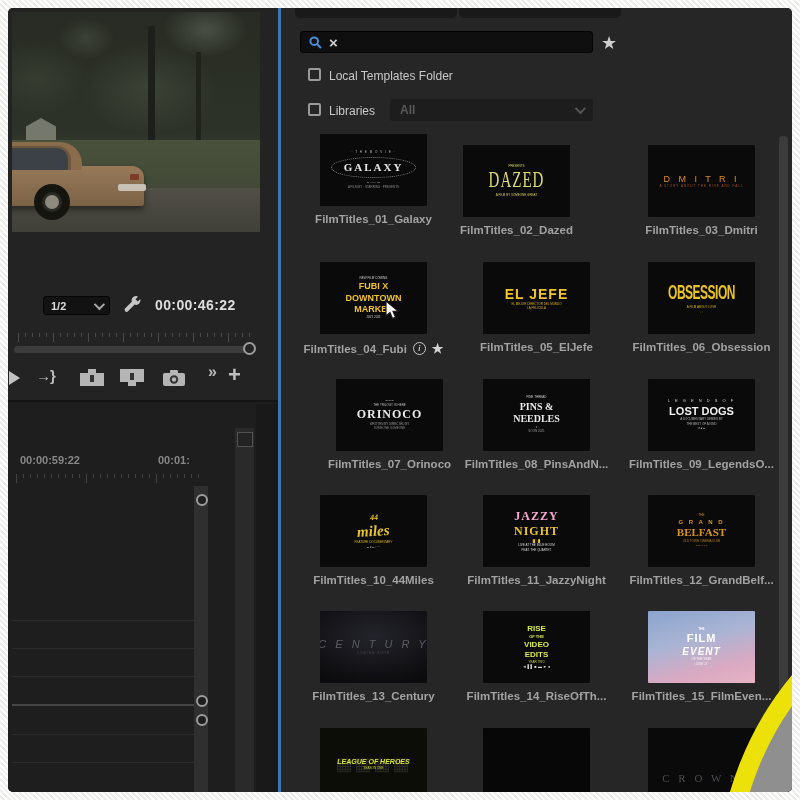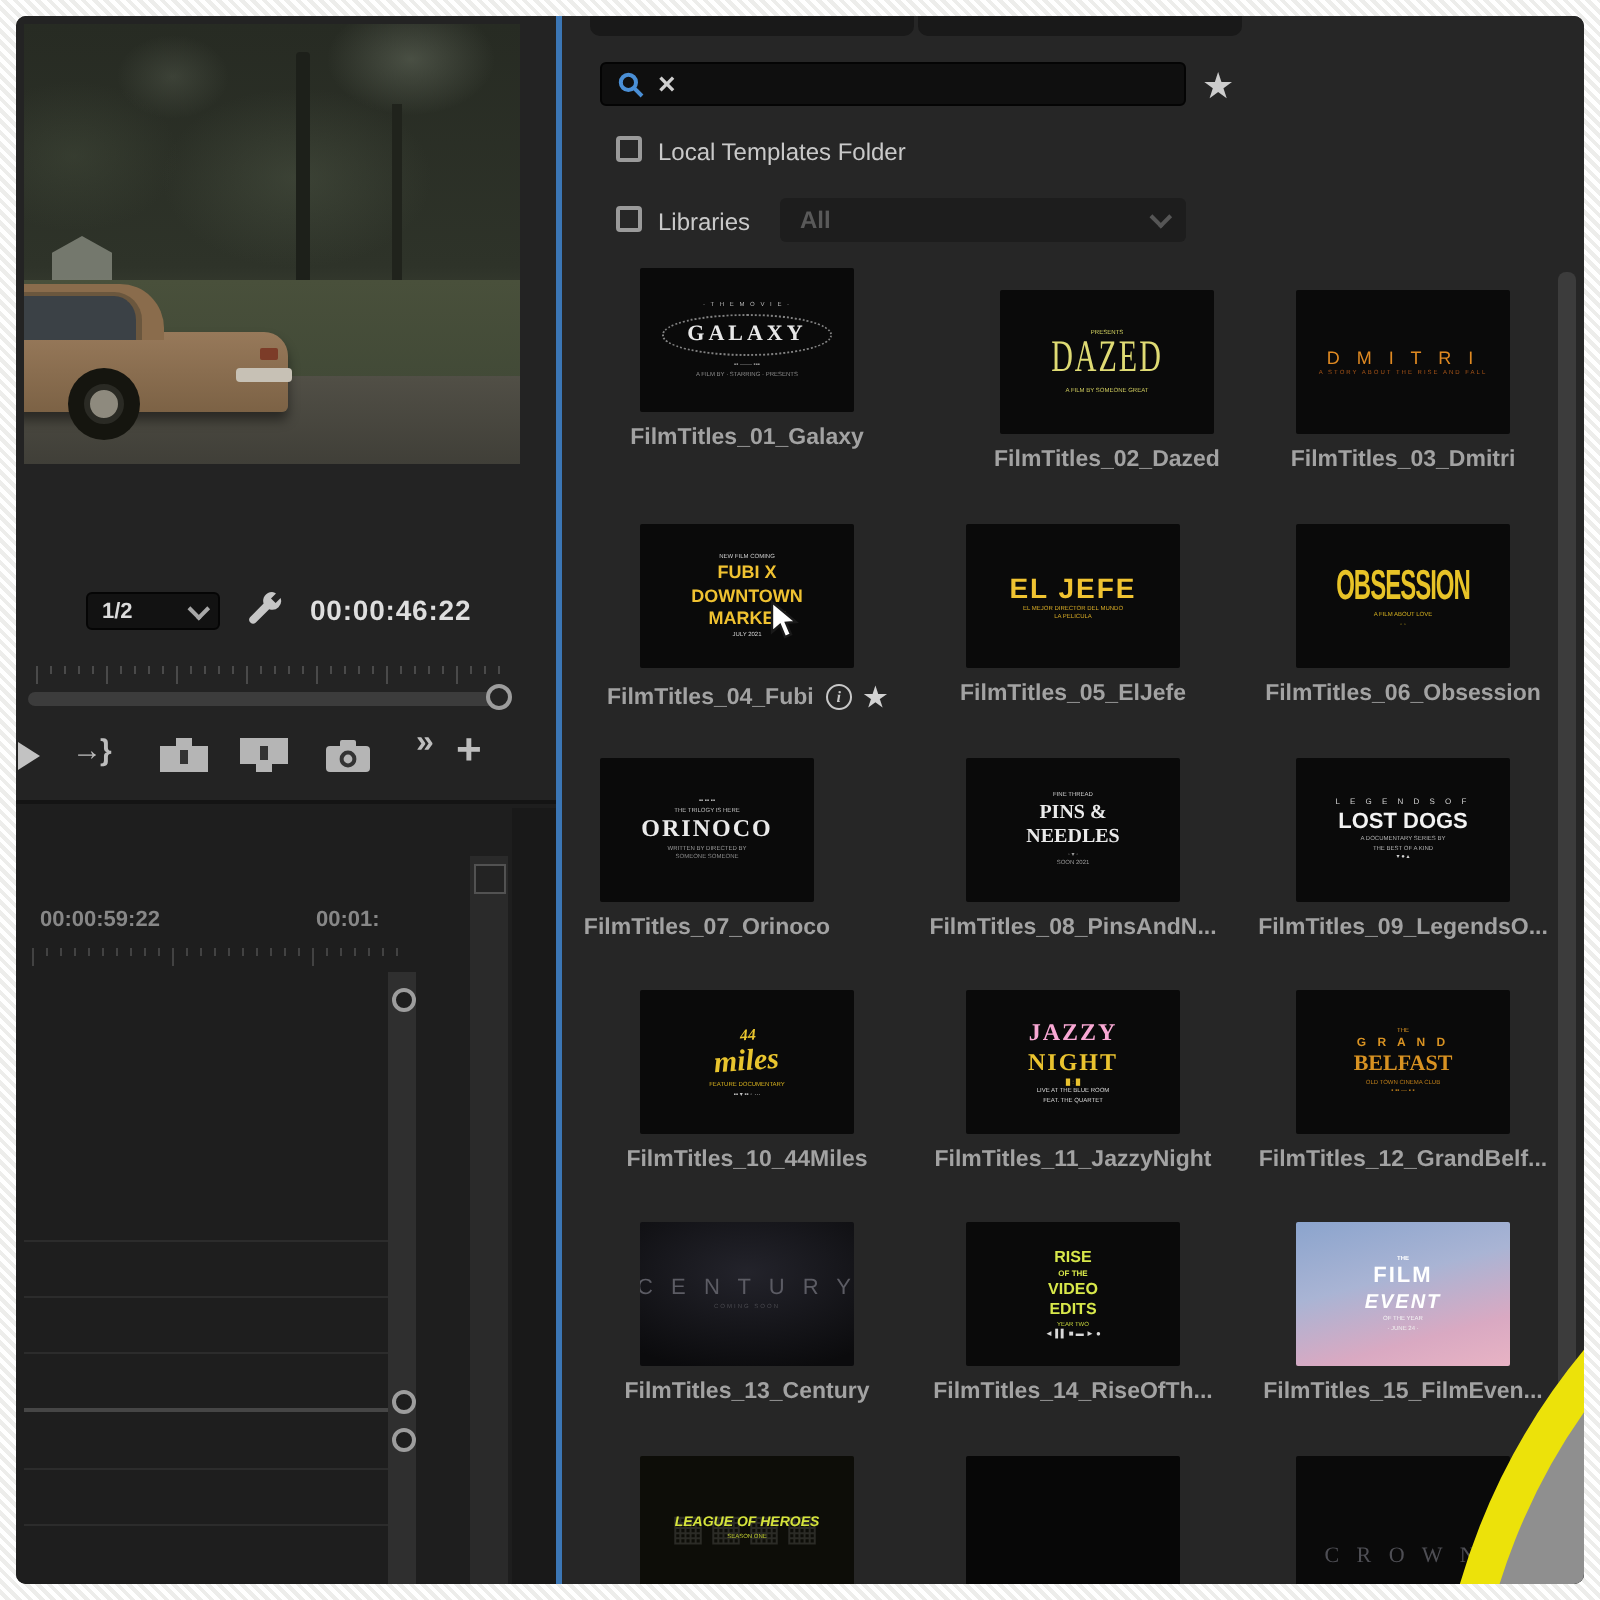--- a/index.html
+++ b/index.html
@@ -294,21 +294,21 @@
         <div class="thumb">
           <div class="tl" style="color: rgb(184, 184, 184); font-size: 3px; letter-spacing: 1px;">·  T H E   M O V I E  ·</div>
           <div class="tl l-serif l-bold l-oval" style="color: rgb(232, 232, 232); font-size: 11px; letter-spacing: 2px;">GALAXY</div>
           <div class="tl" style="color: rgb(154, 154, 154); font-size: 3px;">▪▪   ——   ▪▪▪</div>
           <div class="tl" style="color: rgb(138, 138, 138); font-size: 3px;">A FILM BY · STARRING · PRESENTS</div>
         </div>
         <div class="tlabel">
           <span>FilmTitles_01_Galaxy</span>
         </div>
       </div>
-      <div class="tcell abs" style="left: 492px; top: 137px;">
+      <div class="tcell abs" style="left: 455px; top: 137px;">
         <div class="thumb">
           <div class="tl" style="color: rgb(216, 216, 100); font-size: 3px;">PRESENTS</div>
           <div class="tl l-serif l-tall" style="color: rgb(223, 219, 116); font-size: 15px; letter-spacing: 1px;">DAZED</div>
           <div class="tl" style="color: rgb(207, 203, 94); font-size: 3px;">A FILM BY SOMEONE GREAT</div>
         </div>
         <div class="tlabel">
           <span>FilmTitles_02_Dazed</span>
         </div>
       </div>
       <div class="tcell abs" style="left: 640px; top: 137px;">
@@ -347,21 +347,21 @@
       <div class="tcell abs" style="left: 640px; top: 254px;">
         <div class="thumb">
           <div class="tl l-bold l-cond" style="color: rgb(232, 195, 39); font-size: 12px;">OBSESSION</div>
           <div class="tl" style="color: rgb(214, 178, 32); font-size: 3px;">A FILM ABOUT LOVE</div>
           <div class="tl" style="color: rgb(214, 178, 32); font-size: 3px;">◦ ◦</div>
         </div>
         <div class="tlabel">
           <span>FilmTitles_06_Obsession</span>
         </div>
       </div>
-      <div class="tcell abs" style="left: 292px; top: 371px;">
+      <div class="tcell abs" style="left: 328px; top: 371px;">
         <div class="thumb">
           <div class="tl" style="color: rgb(189, 189, 189); font-size: 3px;">▪▪  ▪▪  ▪▪</div>
           <div class="tl" style="color: rgb(189, 189, 189); font-size: 3px;">THE TRILOGY IS HERE</div>
           <div class="tl l-serif l-bold" style="color: rgb(234, 234, 234); font-size: 12px; letter-spacing: 1px;">ORINOCO</div>
           <div class="tl" style="color: rgb(154, 154, 154); font-size: 3px;">WRITTEN BY        DIRECTED BY</div>
           <div class="tl" style="color: rgb(138, 138, 138); font-size: 3px;">SOMEONE             SOMEONE</div>
         </div>
         <div class="tlabel">
           <span>FilmTitles_07_Orinoco</span>
         </div>
@@ -420,21 +420,21 @@
           <div class="tl l-serif l-bold" style="color: rgb(216, 146, 34); font-size: 11px;">BELFAST</div>
           <div class="tl" style="color: rgb(189, 126, 26); font-size: 3px;">OLD TOWN CINEMA CLUB</div>
           <div class="tl" style="color: rgb(189, 126, 26); font-size: 3px;">▪ ▪▪  —  ▪ ▪</div>
         </div>
         <div class="tlabel">
           <span>FilmTitles_12_GrandBelf...</span>
         </div>
       </div>
       <div class="tcell abs" style="left: 312px; top: 603px;">
         <div class="thumb" style="background: radial-gradient(90px 50px at 50% 35%, rgb(35, 35, 43), rgb(11, 11, 13));">
-          <div class="tl" style="color: rgb(92, 92, 100); font-size: 11px; letter-spacing: 3px;">C E N T U R Y</div>
+          <div class="tl" style="color: rgb(92, 92, 100); font-size: 11px; letter-spacing: 3px; font-style: italic;">C E N T U R Y</div>
           <div class="tl" style="color: rgb(74, 74, 80); font-size: 3px; letter-spacing: 1px;">COMING  SOON</div>
         </div>
         <div class="tlabel">
           <span>FilmTitles_13_Century</span>
         </div>
       </div>
       <div class="tcell abs" style="left: 475px; top: 603px;">
         <div class="thumb">
           <div class="tl l-bold" style="color: rgb(216, 232, 74); font-size: 8px;">RISE</div>
           <div class="tl l-bold" style="color: rgb(216, 232, 74); font-size: 4px;">OF THE</div>

